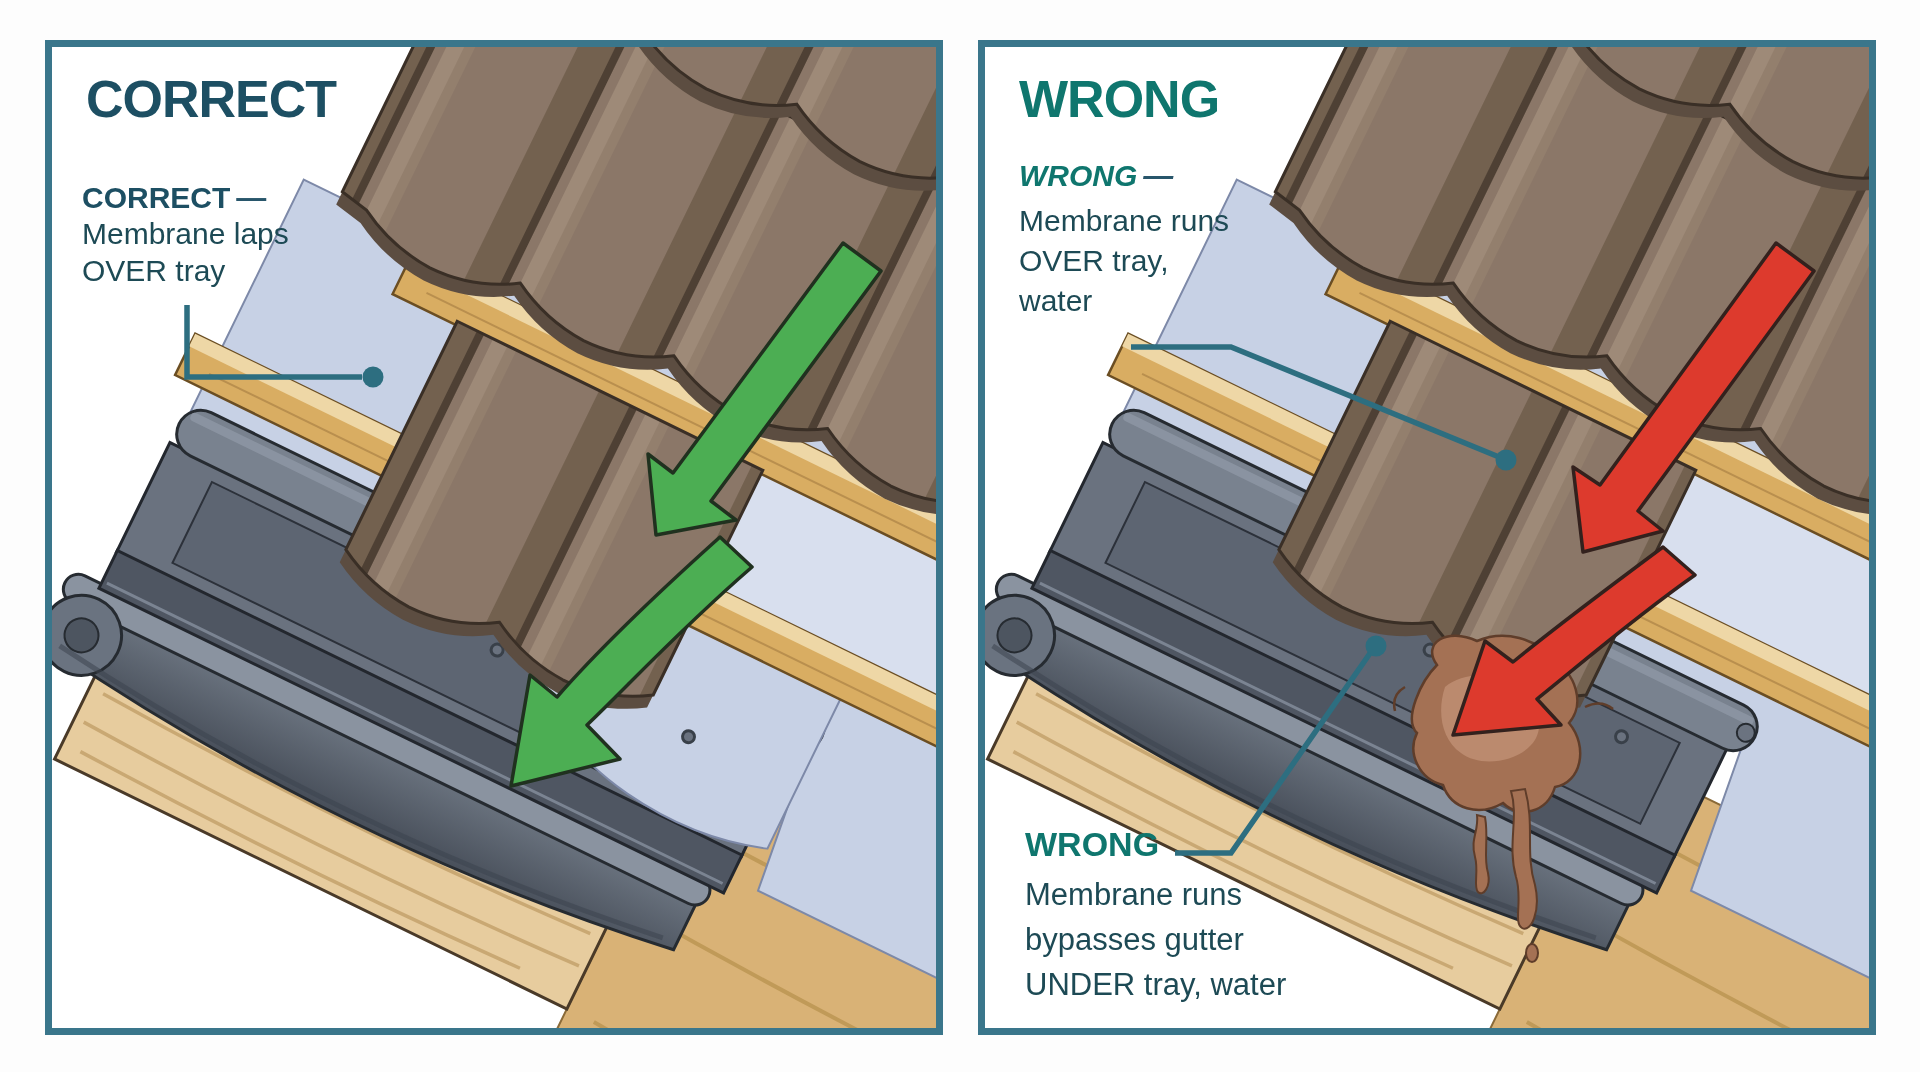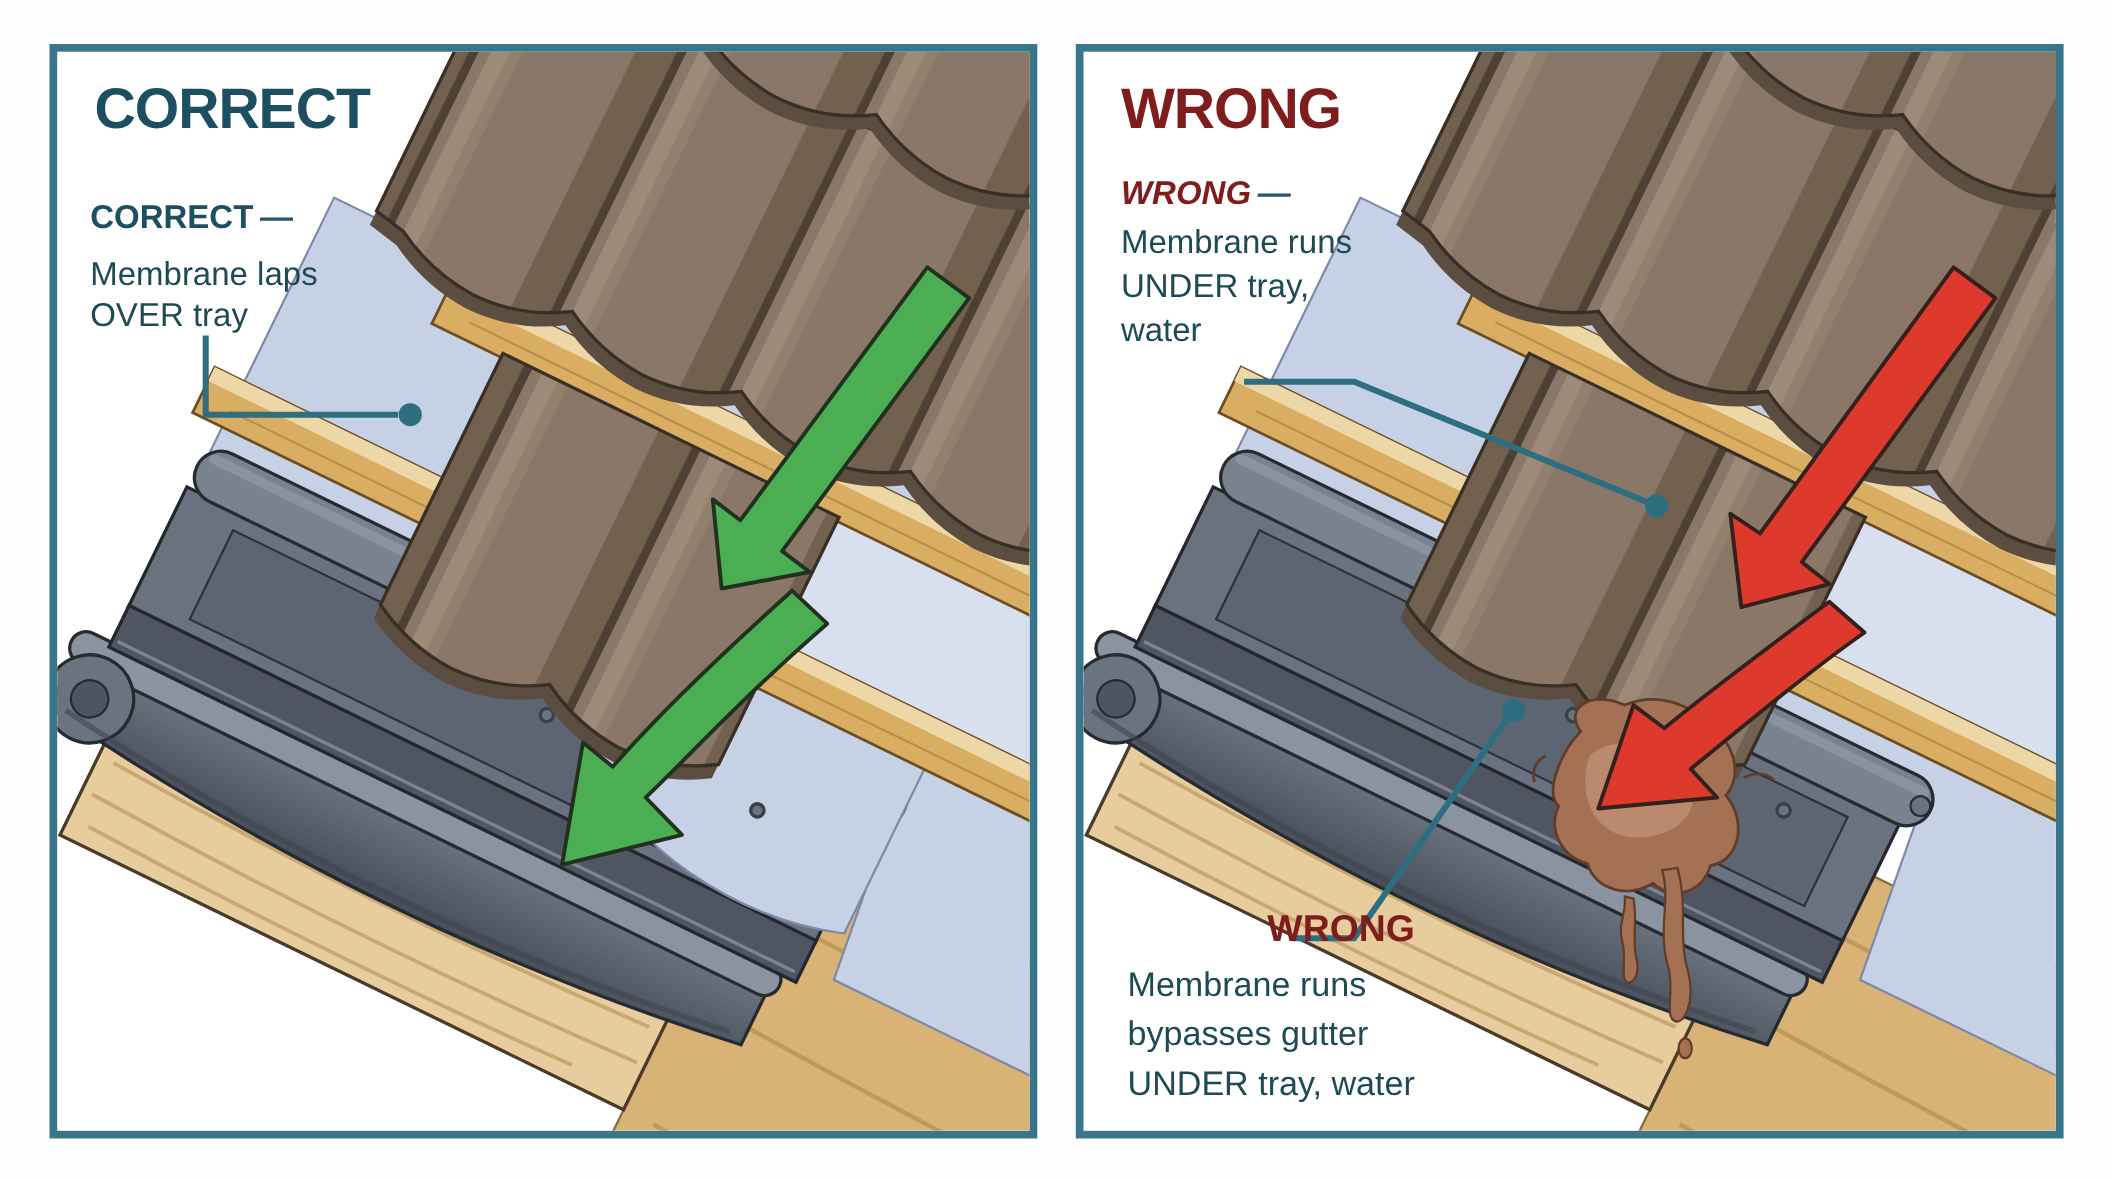--- a/index.html
+++ b/index.html
@@ -6,28 +6,28 @@
   #page{position:relative;width:1920px;height:1072px;background:#fdfdfd;overflow:hidden;
         font-family:"Liberation Sans","DejaVu Sans",sans-serif;padding-left:35px;}
   .panel{position:absolute;top:40px;width:884px;height:981px;border:7px solid #3a768b;
          background:#ffffff;overflow:hidden;}
   #panel-correct{left:45px;}
   #panel-wrong{left:978px;}
   .panel svg{position:absolute;left:0;top:0;width:884px;height:981px;}
   .ptitle{position:absolute;left:34px;top:22px;font-size:52px;font-weight:700;
           letter-spacing:-1px;z-index:5;}
   .t-teal{color:#1d4f63;}
-  .t-red{color:#7f1d1d;text-align:right;}
+  .t-red{color:#0f766e;}
   .callout{position:absolute;z-index:5;font-size:30px;color:#1d4a55;}
   .co-head{font-weight:700;white-space:nowrap;}
   .co-dash{font-weight:700;color:#28566b;padding-left:6px;}
   .co-line{font-weight:400;white-space:nowrap;}
   #callout-correct{left:30px;top:134px;}
   #callout-correct .co-line{line-height:37px;}
-  #callout-correct .co-head{margin-bottom:16px;}
+  #callout-correct .co-head{margin-bottom:0;}
   #callout-wrong-top{left:34px;top:112px;}
   #callout-wrong-top .co-line{line-height:40px;}
   #callout-wrong-top .co-head{margin-bottom:8px;font-style:italic;}
   #callout-wrong-bottom{left:40px;top:778px;}
   #callout-wrong-bottom .co-head{font-size:34px;margin-bottom:8px;}
   #callout-wrong-bottom .co-line{font-size:31px;line-height:45px;}
 </style>
 </head>
 <body>
 
@@ -223,21 +223,21 @@
       <circle cx="521" cy="413" r="10.5" fill="#2d6e80"></circle>
       <path d="M 190,806 L 246,806 L 388,602" stroke="#2d6e80" stroke-width="5.5" fill="none"></path>
       <circle cx="391" cy="599" r="10.5" fill="#2d6e80"></circle>
     </svg>
 
     <div class="ptitle t-red">WRONG</div>
 
     <div class="callout" id="callout-wrong-top">
       <div class="co-head"><span class="t-red">WRONG</span><span class="co-dash">—</span></div>
       <div class="co-line">Membrane runs</div>
-      <div class="co-line">UNDER tray,</div>
+      <div class="co-line">OVER tray,</div>
       <div class="co-line">water</div>
     </div>
 
     <div class="callout" id="callout-wrong-bottom">
       <div class="co-head t-red">WRONG</div>
       <div class="co-line">Membrane runs</div>
       <div class="co-line">bypasses gutter</div>
       <div class="co-line">UNDER tray, water</div>
     </div>
   </div>

